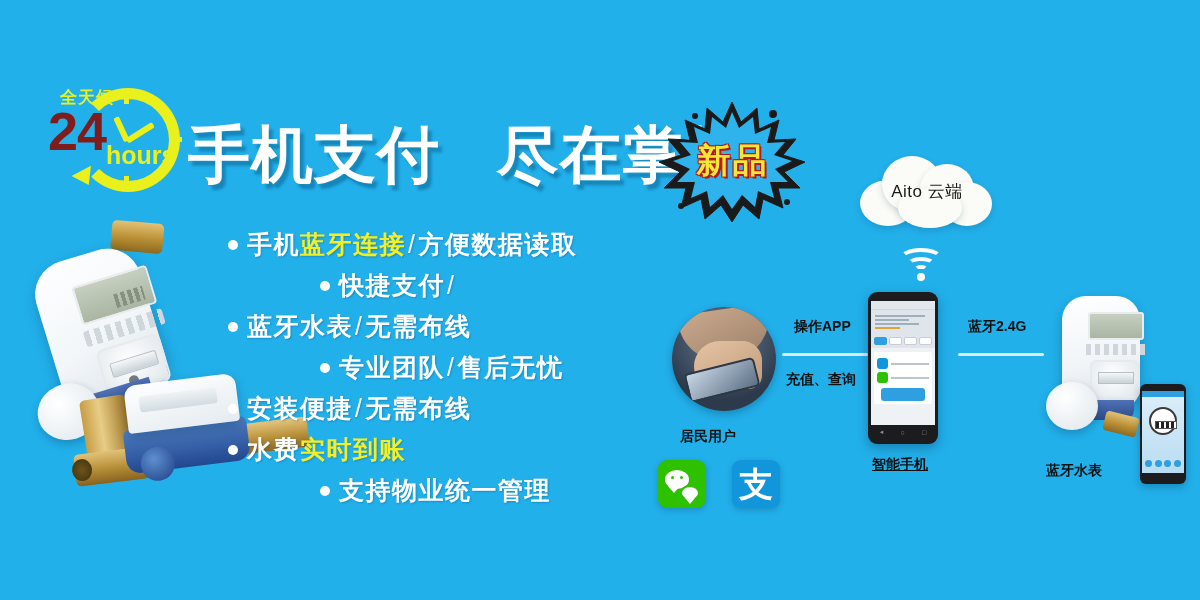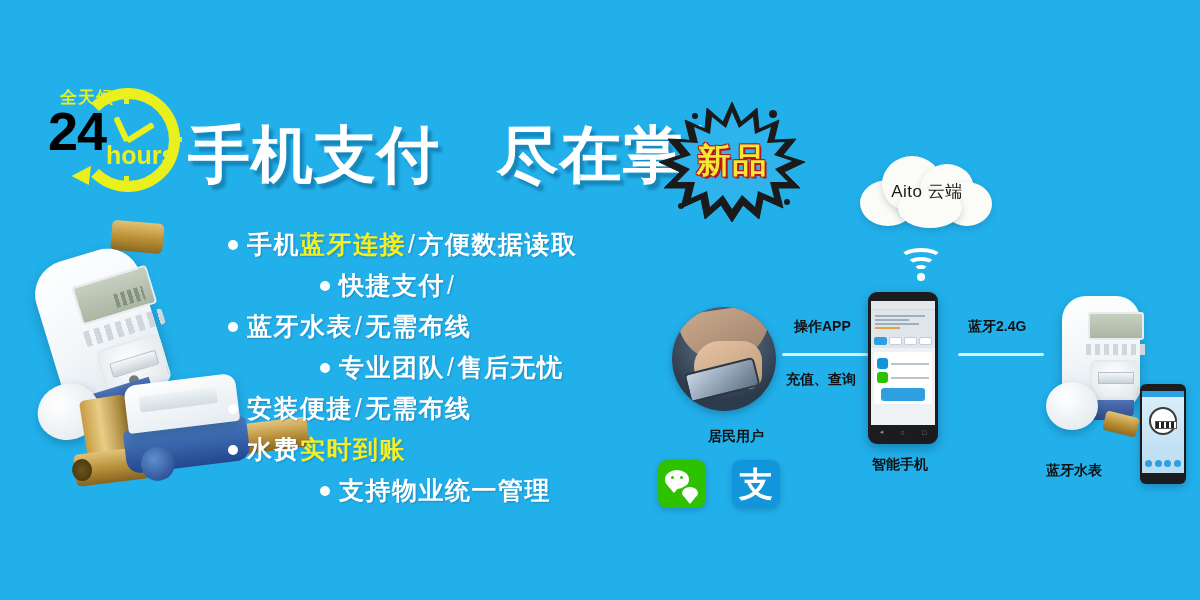--- a/index.html
+++ b/index.html
@@ -47,21 +47,21 @@
     border-top: 16px solid #e9f01c;
     transform: rotate(-28deg);
   }
   #hours-badge .allweather {
     position: absolute; left: 12px; top: 0px;
     font-size: 17px; font-weight: bold; color: #e9f01c;
     letter-spacing: 1px; white-space: nowrap;
   }
   #hours-badge .num24 {
     position: absolute; left: 0px; top: 18px;
-    font-size: 54px; font-weight: bold; color: #000000;
+    font-size: 54px; font-weight: bold; color: #7f1d1d;
     line-height: 1; letter-spacing: -1px;
   }
   #hours-badge .hours-word {
     position: absolute; left: 58px; top: 57px;
     font-size: 25px; font-weight: bold; color: #e9f01c;
     line-height: 1;
   }
 
   
   #subtitle {
@@ -608,21 +608,21 @@
     <div class="arc a2"></div>
     <div class="arc a3"></div>
     <div class="dot"></div>
   </div>
 
   <div id="user-photo">
     <div class="sleeve"></div>
     <div class="hand"></div>
     <div class="phone"></div>
   </div>
-  <div class="diag-label" style="left:680px; top:428px;margin-left:28px;">居民用户</div>
+  <div class="diag-label" style="left:680px; top:428px;">居民用户</div>
 
   <div class="connector" style="left:782px; top:353px; width:86px;"></div>
   <div class="diag-label" style="left:794px; top:318px;">操作APP</div>
   <div class="diag-label" style="left:786px; top:371px;text-align:center;">充值、查询</div>
 
   <div id="phone-center">
     <div class="screen">
       <div class="scr-bar"></div>
       <div class="scr-info">
         <i></i>
@@ -647,21 +647,21 @@
         </div>
         <div class="confirm-btn"></div>
       </div>
     </div>
     <div class="navbar">
       <span>◂</span>
       <span>○</span>
       <span>□</span>
     </div>
   </div>
-  <div class="diag-label" style="left:872px; top:456px;">智能手机</div>
+  <div class="diag-label" style="left:872px; top:456px;text-decoration:underline;">智能手机</div>
 
   <div class="connector" style="left:958px; top:353px; width:86px;"></div>
   <div class="diag-label" style="left:968px; top:318px;">蓝牙2.4G</div>
 
   <div id="meter-right">
     <div class="body">
       <div class="lcd"></div>
       <div class="keys"></div>
       <div class="dial"></div>
     </div>

